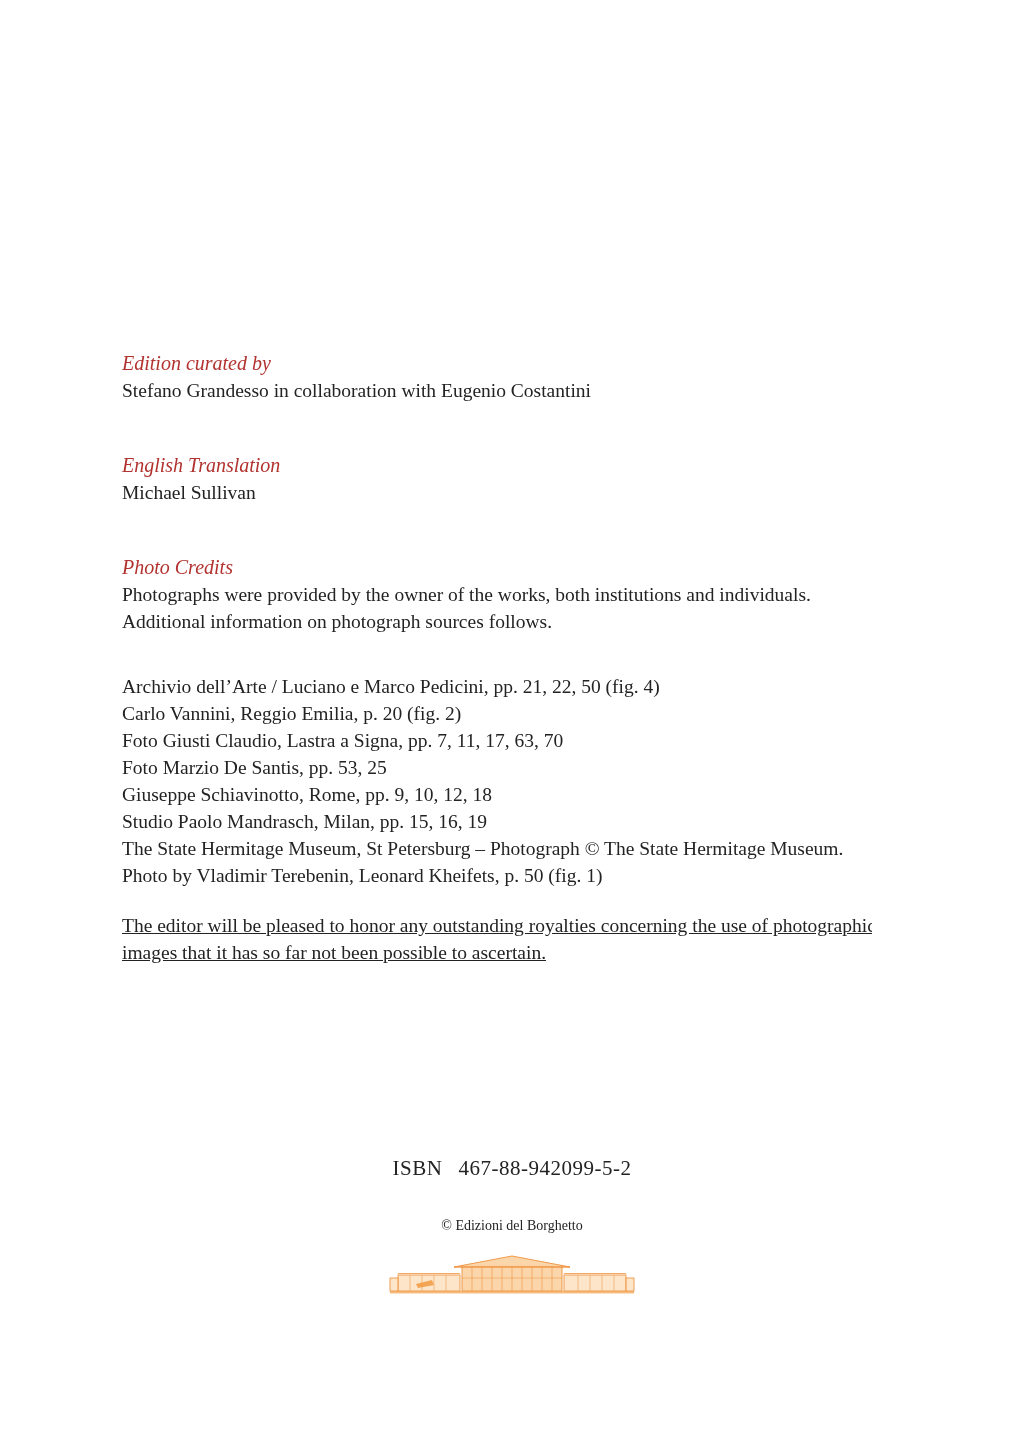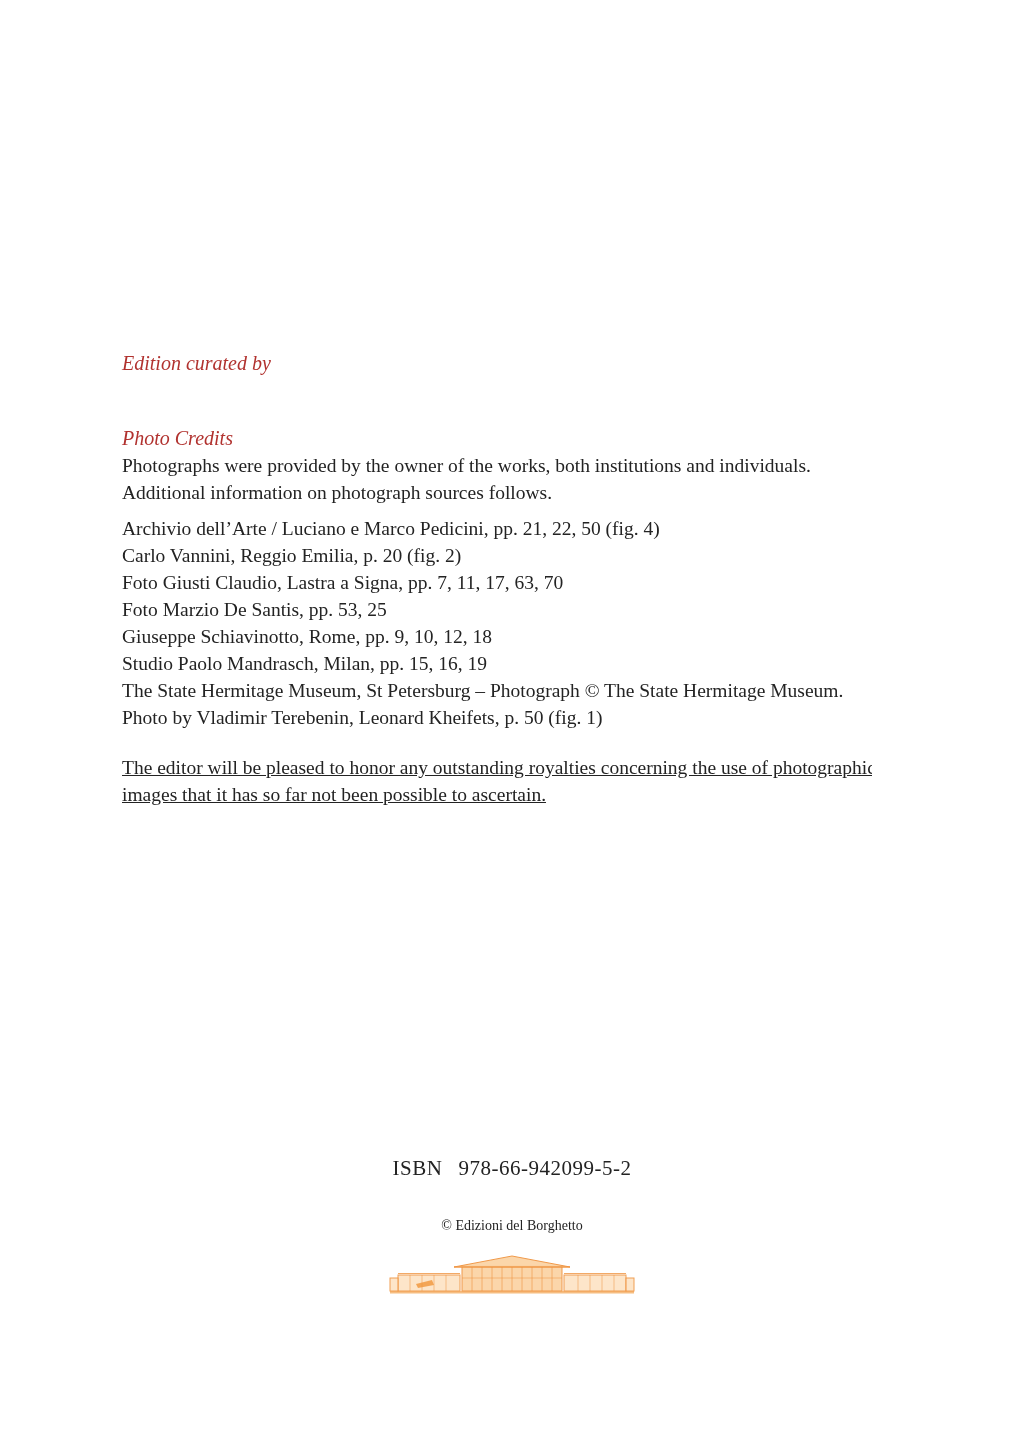--- a/index.html
+++ b/index.html
@@ -31,21 +31,21 @@
     font-weight: normal;
     font-style: italic;
     color: #b1322f;
   }
   .body-text {
     margin: 0;
     font-size: 19.5px;
     line-height: 27px;
     color: #232323;
   }
-  .credits-list { margin-top: 9px; }
+  .credits-list { margin-top: 38px; }
   .credits-list p { margin: 0; }
   .disclaimer { margin-top: 23px; text-decoration: underline; }
   .footer {
     position: absolute;
     left: 0;
     top: 1155px;
     width: 1024px;
     text-align: center;
   }
   .isbn-line {
@@ -70,22 +70,27 @@
 </style>
 </head>
 <body>
 
 <div class="page">
 
   <main class="text-block">
 
     <section class="credit-section">
       <h2 class="red-heading">Edition curated by</h2>
+      <p class="body-text">Stefano Grandesso in collaboration with Eugenio Costantini</p>
     </section>
 
+    <section class="credit-section">
+      <h2 class="red-heading">English Translation</h2>
+      <p class="body-text">Michael Sullivan</p>
+    </section>
 
     <section class="credit-section" style="margin-bottom:0;">
       <h2 class="red-heading">Photo Credits</h2>
       <p class="body-text">Photographs were provided by the owner of the works, both institutions and individuals. Additional information on photograph sources follows.</p>
     </section>
 
     <div class="credits-list body-text">
       <p>Archivio dell’Arte / Luciano e Marco Pedicini, pp. 21, 22, 50 (fig. 4)</p>
       <p>Carlo Vannini, Reggio Emilia, p. 20 (fig. 2)</p>
       <p>Foto Giusti Claudio, Lastra a Signa, pp. 7, 11, 17, 63, 70</p>
@@ -95,21 +100,21 @@
       <p>The State Hermitage Museum, St Petersburg – Photograph © The State Hermitage Museum. Photo by Vladimir Terebenin, Leonard Kheifets, p. 50 (fig. 1)</p>
     </div>
 
     <p class="body-text disclaimer">The editor will be pleased to honor any outstanding royalties concerning the use of photographic images that it has so far not been possible to ascertain.</p>
 
   </main>
 
   <footer class="footer">
 
     <p class="isbn-line">
-      <span>ISBN</span><span class="isbn-value">978-66-942099-5-2</span>
+      <span>ISBN</span><span class="isbn-value">467-88-942099-5-2</span>
     </p>
 
     <p class="publisher-line">© Edizioni del Borghetto</p>
 
     <div class="logo-wrap">
 
       <svg width="248" height="42" viewBox="0 0 248 42" aria-hidden="true">
         <g stroke="#ef9440" fill="none" stroke-width="1">
 
           <rect x="2" y="37" width="244" height="2.5" fill="#f5b26b" stroke="none" opacity="0.85"></rect>

